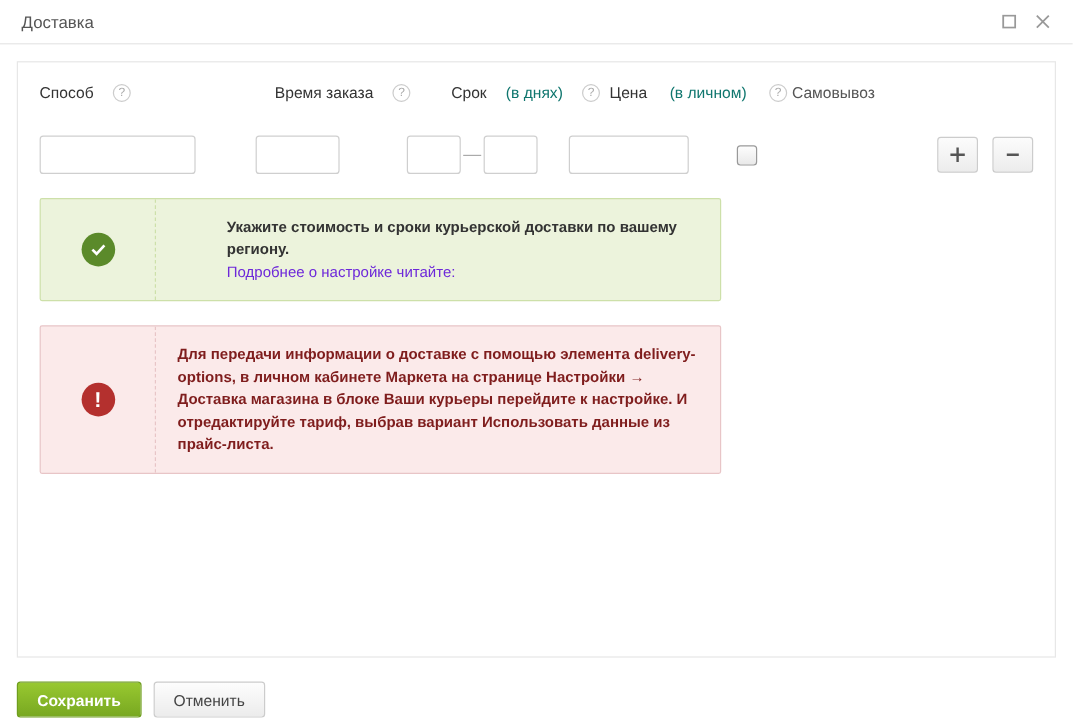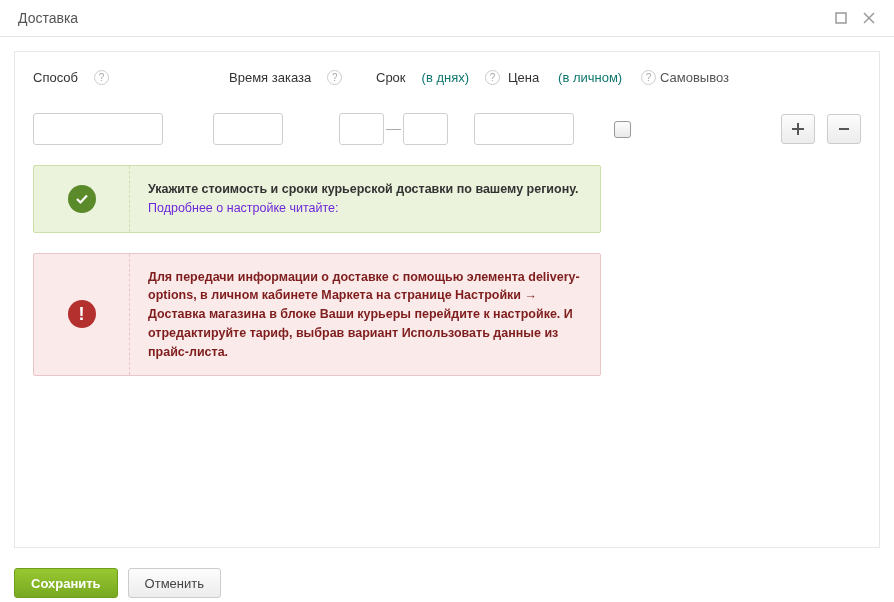--- a/index.html
+++ b/index.html
@@ -36,21 +36,21 @@
     .checkbox-wrap { margin-left: 40px; }
     .pickup-checkbox { width: 17px; height: 17px; border: 1px solid #999; border-radius: 3px; background: linear-gradient(#fdfdfd,#e9e9e9); cursor: pointer; }
     .row-actions { margin-left: auto; display: flex; gap: 12px; }
     .icon-btn { width: 34px; height: 30px; border: 1px solid #ccc; border-radius: 3px; background: linear-gradient(#fcfcfc,#ececec); display: flex; align-items: center; justify-content: center; cursor: pointer; color: #555; font-size: 18px; font-weight: bold; }
 
     .alert { display: flex; margin-top: 20px; width: 568px; border: 1px solid; border-radius: 2px; overflow: hidden; }
     .alert-left { width: 96px; display: flex; align-items: center; justify-content: center; position: relative; border-right: 1px dashed; }
     .alert-right { padding: 14px 18px; flex: 1; line-height: 1.5; font-size: 12.5px; }
     .alert-icon { width: 28px; height: 28px; border-radius: 50%; display: flex; align-items: center; justify-content: center; }
 
-    .alert-success { background: #ecf3dc; border-color: #cde0a9; }
+    .alert-success { background: #ecf3dc; border-color: #cde0a9; gap: 41px; }
     .alert-success .alert-left { border-right-color: #cde0a9; }
     .alert-success .alert-icon { background: #5b8a2a; }
     .alert-success-title { font-weight: bold; color: #333; }
     .alert-success-sub { color: #6d28d9; }
     .alert-success a { color: #1976d2; text-decoration: underline; }
 
     .alert-error { background: #fbeaea; border-color: #e8c5c7; }
     .alert-error .alert-left { border-right-color: #e8c5c7; }
     .alert-error .alert-icon { background: #b4302e; color: #fff; font-weight: bold; font-size: 18px; }
     .alert-error-text { color: #7f1d1d; font-weight: bold; }

